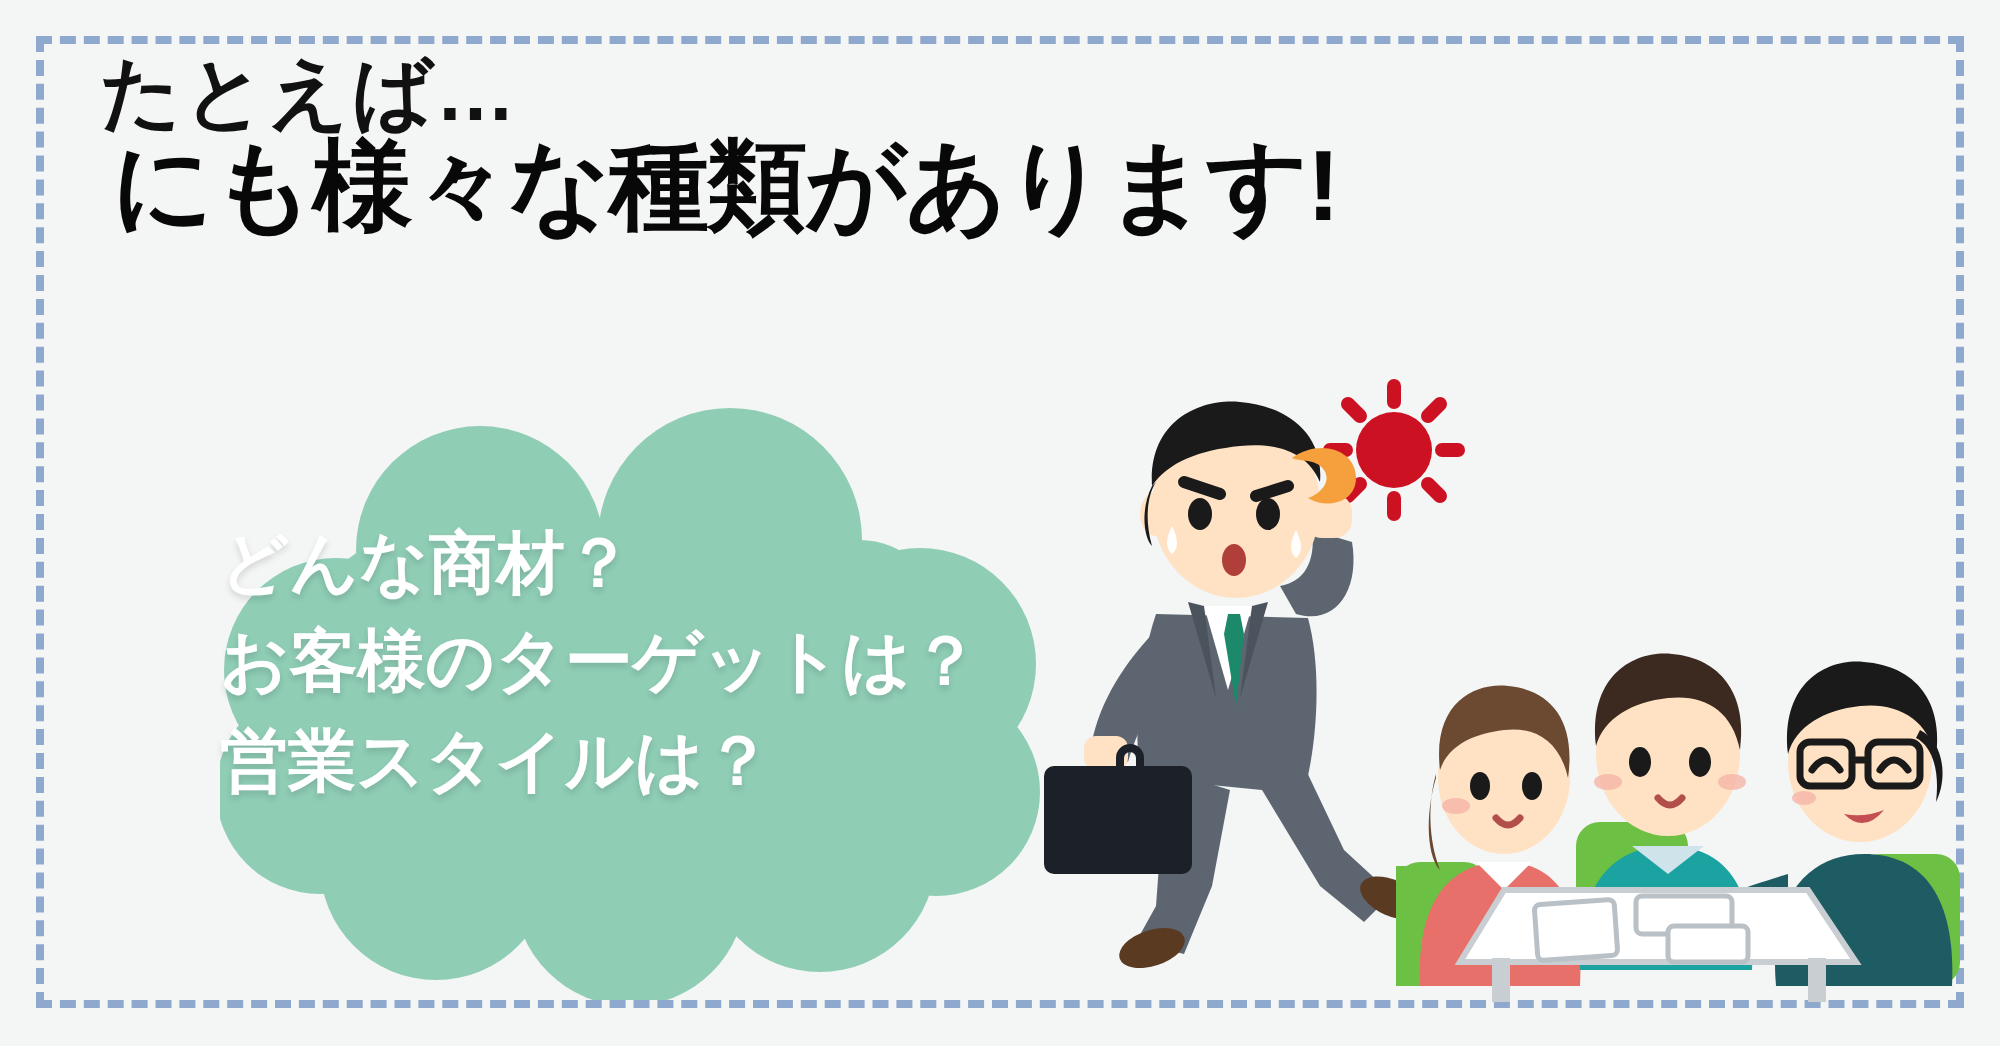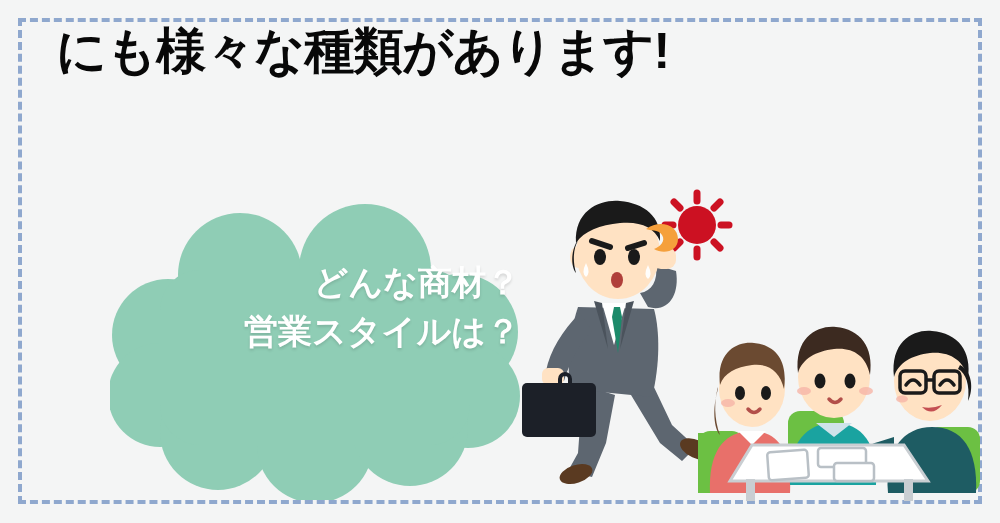--- a/index.html
+++ b/index.html
@@ -85,21 +85,21 @@
     position: absolute;
     inset: 0;
     width: 100%;
     height: 100%;
   }
   .cloud-text {
     position: absolute;
     left: 0;
     top: 58px;
     width: 410px;
-    text-align: right;
+    text-align: left;
     color: #ffffff;
     font-size: 34px;
     font-weight: 800;
     line-height: 1.45;
     letter-spacing: 0px;
     text-shadow: 0 2px 3px rgba(0,0,0,0.13);
   }
   .cloud-text div { white-space: nowrap; }
 
   
@@ -112,20 +112,21 @@
   #meeting   { left: 690px; top: 285px; width: 295px; height: 218px; }
 </style>
 </head>
 <body>
 
 <div id="banner">
 
   <div class="dashed-frame"></div>
 
   <div class="headline-block">
+    <div class="eyebrow">たとえば…</div>
     <div class="headline-row">
       <span class="headline-tail">にも様々な種類があります!</span>
     </div>
   </div>
 
   <div class="cloud-wrap">
     <svg viewBox="0 0 410 300" xmlns="http://www.w3.org/2000/svg">
       <g fill="#8fcdb5">
 
         <circle cx="130" cy="75" r="62"></circle>
@@ -138,20 +139,21 @@
 
         <circle cx="108" cy="232" r="58"></circle>
         <circle cx="205" cy="245" r="58"></circle>
         <circle cx="300" cy="228" r="58"></circle>
 
         <rect x="50" y="70" width="310" height="175" rx="40"></rect>
       </g>
     </svg>
     <div class="cloud-text">
       <div>どんな商材？</div>
+      <div>お客様のターゲットは？</div>
       <div>営業スタイルは？</div>
     </div>
   </div>
 
   <div class="illus" id="salaryman">
     <svg viewBox="0 0 230 310" xmlns="http://www.w3.org/2000/svg">
 
       <g fill="#cc1122">
         <circle cx="177" cy="40" r="19"></circle>
         <g stroke="#cc1122" stroke-width="7" stroke-linecap="round">

